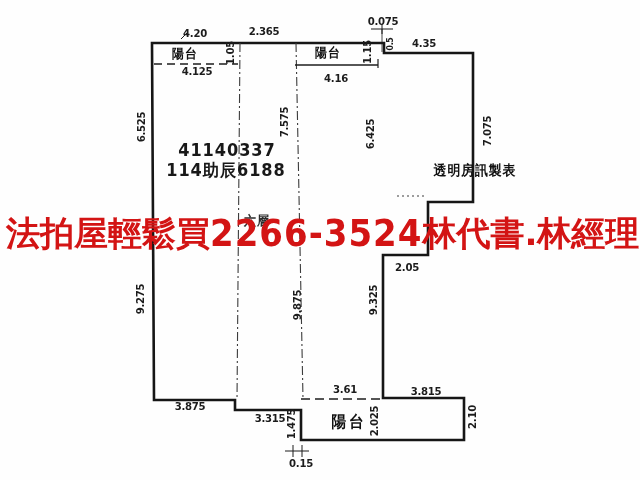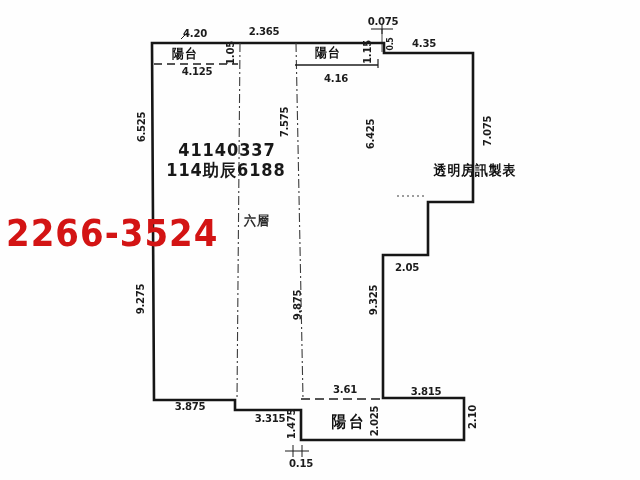--- a/index.html
+++ b/index.html
@@ -90,16 +90,18 @@
 
   <span class="lbl cjk cjk13" style="left:185px;top:53px">陽台</span>
   <span class="lbl cjk cjk13" style="left:328px;top:52px">陽台</span>
   <span class="lbl cjk cjk16" style="left:349px;top:422px">陽台</span>
   <span class="lbl num18" style="left:227px;top:150px">41140337</span>
   <span class="lbl num18" style="left:226px;top:170px">114助辰6188</span>
   <span class="lbl cjk maker" style="left:475px;top:170px">透明房訊製表</span>
   <span class="lbl cjk floor-behind" style="left:257px;top:220px">六層</span>
 
   <div class="watermark" style="color:#d31414">
+    <span>法拍屋輕鬆買</span>
     <span class="ph">2266-3524</span>
+    <span>林代書.林經理</span>
   </div>
 
 </div>
 
 </body></html>

